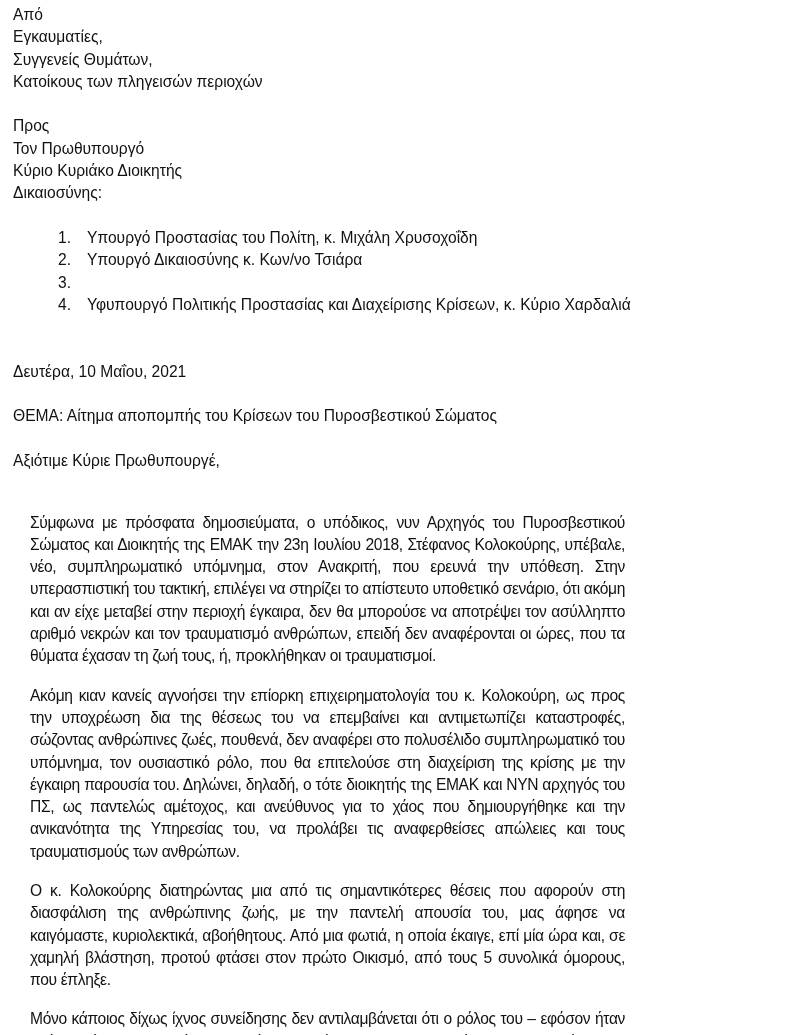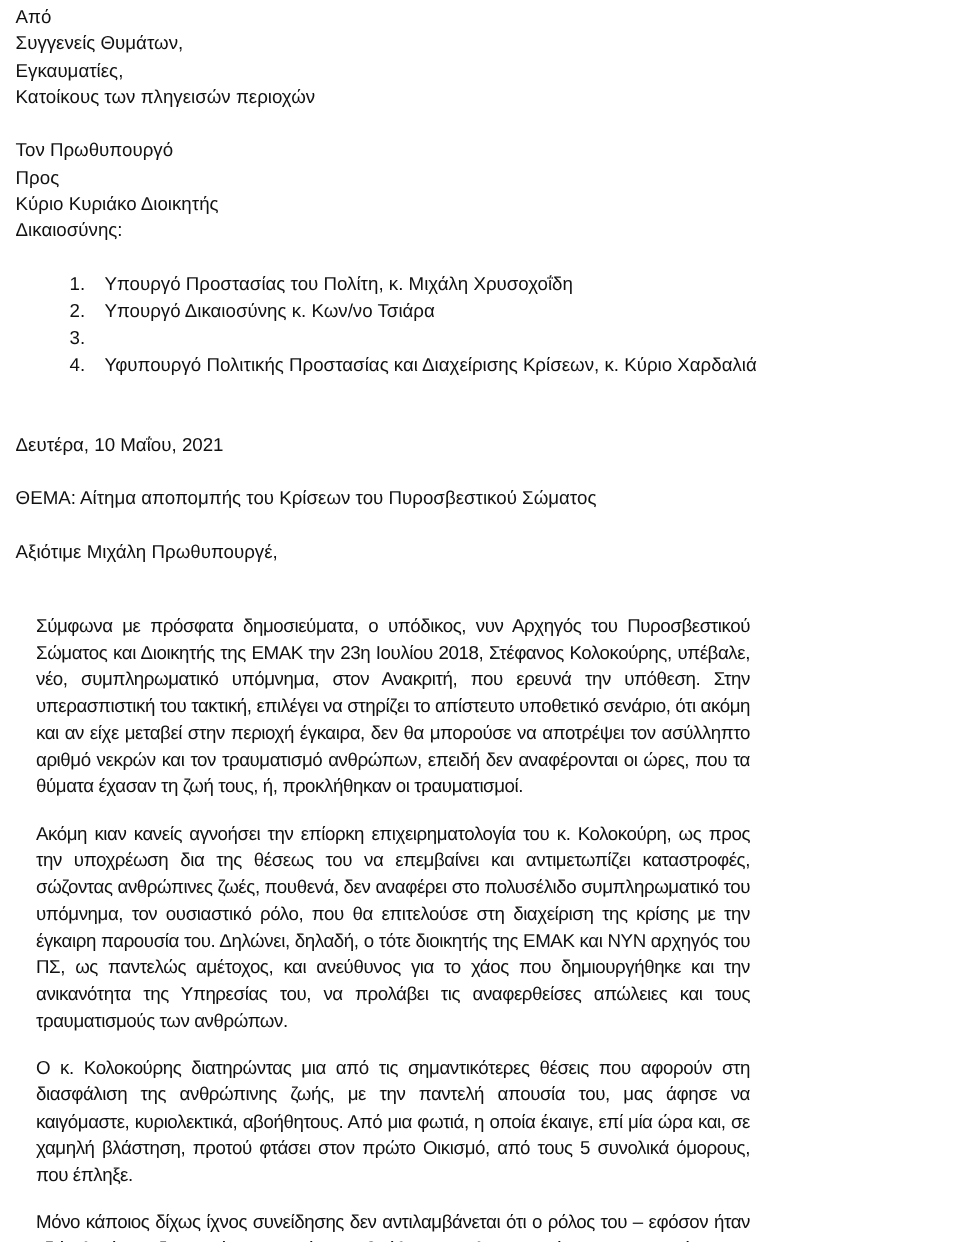--- a/index.html
+++ b/index.html
@@ -45,30 +45,30 @@
       word-spacing: 0px;
     }
   </style>
 </head>
 <body>
 
 <div class="page">
 
   <div class="block">
     <span class="line">Από</span>
+    <span class="line">Εγκαυματίες,</span>
     <span class="line">Συγγενείς Θυμάτων,</span>
-    <span class="line">Εγκαυματίες,</span>
     <span class="line">Κατοίκους των πληγεισών περιοχών</span>
   </div>
 
   <div class="gap"></div>
 
   <div class="block">
+    <span class="line">Προς</span>
     <span class="line">Τον Πρωθυπουργό</span>
-    <span class="line">Προς</span>
     <span class="line">Κύριο Κυριάκο Διοικητής</span>
     <span class="line">Δικαιοσύνης:</span>
   </div>
 
   <div class="gap"></div>
 
   <ol class="cc-list">
     <li>
       <span class="num">1.</span>
       <span>Υπουργό Προστασίας του Πολίτη, κ. Μιχάλη Χρυσοχοΐδη</span>
@@ -90,21 +90,21 @@
   <div class="gap"></div>
 
   <span class="line">Δευτέρα, 10 Μαΐου, 2021</span>
 
   <div class="gap"></div>
 
   <span class="line">ΘΕΜΑ: Αίτημα αποπομπής του Κρίσεων του Πυροσβεστικού Σώματος</span>
 
   <div class="gap"></div>
 
-  <span class="line">Αξιότιμε Μιχάλη Πρωθυπουργέ,</span>
+  <span class="line">Αξιότιμε Κύριε Πρωθυπουργέ,</span>
 
   <div class="gap"></div>
 
   <div class="body-text">
     <p>Σύμφωνα με πρόσφατα δημοσιεύματα, ο υπόδικος, νυν Αρχηγός του Πυροσβεστικού Σώματος και Διοικητής της ΕΜΑΚ την 23η Ιουλίου 2018, Στέφανος Κολοκούρης, υπέβαλε, νέο, συμπληρωματικό υπόμνημα, στον Ανακριτή, που ερευνά την υπόθεση. Στην υπερασπιστική του τακτική, επιλέγει να στηρίζει το απίστευτο υποθετικό σενάριο, ότι ακόμη και αν είχε μεταβεί στην περιοχή έγκαιρα, δεν θα μπορούσε να αποτρέψει τον ασύλληπτο αριθμό νεκρών και τον τραυματισμό ανθρώπων, επειδή δεν αναφέρονται οι ώρες, που τα θύματα έχασαν τη ζωή τους, ή, προκλήθηκαν οι τραυματισμοί.</p>
     <p>Ακόμη κιαν κανείς αγνοήσει την επίορκη επιχειρηματολογία του κ. Κολοκούρη, ως προς την υποχρέωση δια της θέσεως του να επεμβαίνει και αντιμετωπίζει καταστροφές, σώζοντας ανθρώπινες ζωές, πουθενά, δεν αναφέρει στο πολυσέλιδο συμπληρωματικό του υπόμνημα, τον ουσιαστικό ρόλο, που θα επιτελούσε στη διαχείριση της κρίσης με την έγκαιρη παρουσία του. Δηλώνει, δηλαδή, ο τότε διοικητής της ΕΜΑΚ και ΝΥΝ αρχηγός του ΠΣ, ως παντελώς αμέτοχος, και ανεύθυνος για το χάος που δημιουργήθηκε και την ανικανότητα της Υπηρεσίας του, να προλάβει τις αναφερθείσες απώλειες και τους τραυματισμούς των ανθρώπων.</p>
     <p>Ο κ. Κολοκούρης διατηρώντας μια από τις σημαντικότερες θέσεις που αφορούν στη διασφάλιση της ανθρώπινης ζωής,  με την παντελή απουσία του, μας άφησε να καιγόμαστε, κυριολεκτικά, αβοήθητους. Από μια φωτιά, η οποία έκαιγε, επί μία ώρα και, σε χαμηλή βλάστηση, προτού φτάσει στον πρώτο Οικισμό, από τους 5 συνολικά όμορους, που έπληξε.</p>
     <p>Μόνο κάποιος δίχως ίχνος συνείδησης δεν αντιλαμβάνεται ότι ο ρόλος του – εφόσον ήταν εδώ- θα ήταν εξαιρετικά σημαντικός στη βοήθεια που θα μπορούσαν να προσφέρουν οι διασώστες της ΕΜΑΚ στους ανθρώπους που αφέθηκαν να πεθαίνουν στους δρόμους. Όπως και των λέμβων της ΕΜΑΚ, που θα μπορούσαν να έχουν διατεθεί για τον εντοπισμό και τη διάσωση των ανθρώπων που βρίσκονταν στη θάλασσα, επί ώρες. Ούτε αυτές ο κ Κολοκούρης δεν έδωσε εντολή να επέμβουν. Ίσως γιατί δεν γνώριζε τι ώρα κατέληξαν οι κυνηγημένοι από την φωτιά άνθρωποι στη θάλασσα! Ο διοικητής της ΕΜΑΚ όφειλε να φτάσει άμεσα, προκειμένου να εκτιμήσει την κατάσταση, σε ένα πραγματικό πεδίο πολέμου και όχι απλώς πεδίο μάχης, με δεκάδες εγκαυματίες και τους 100 και πλέον νεκρούς.</p>
   </div>
 

